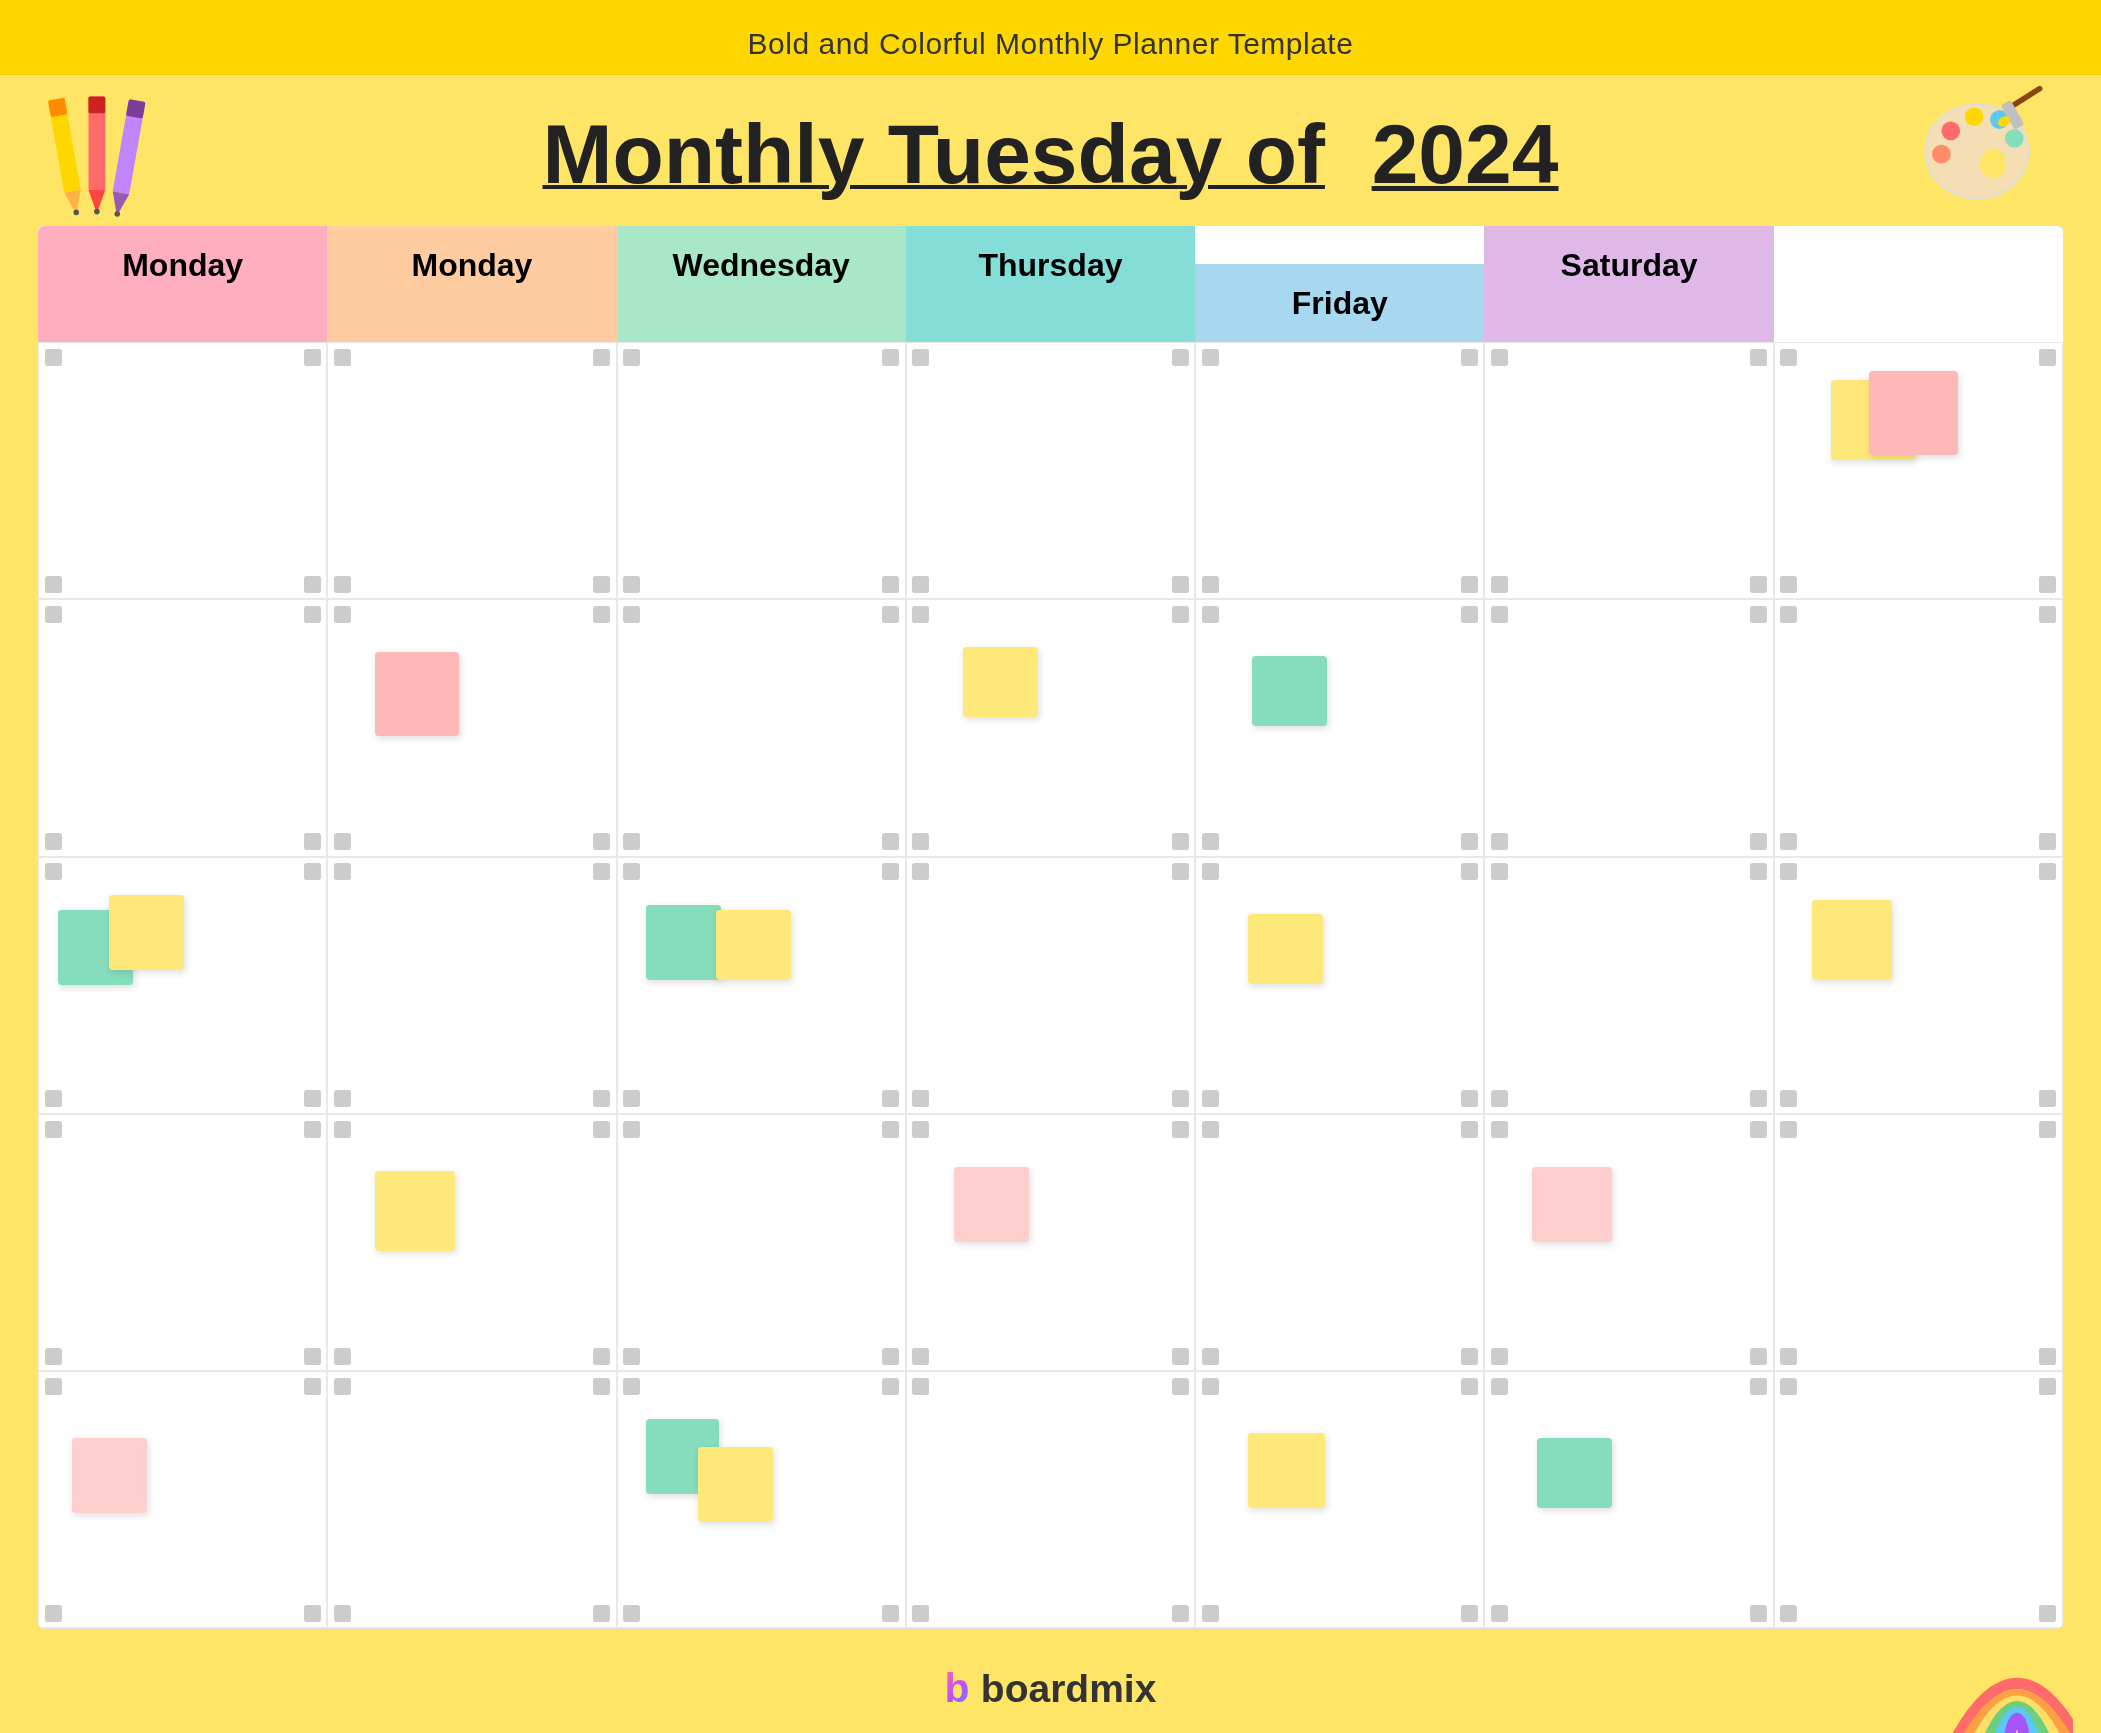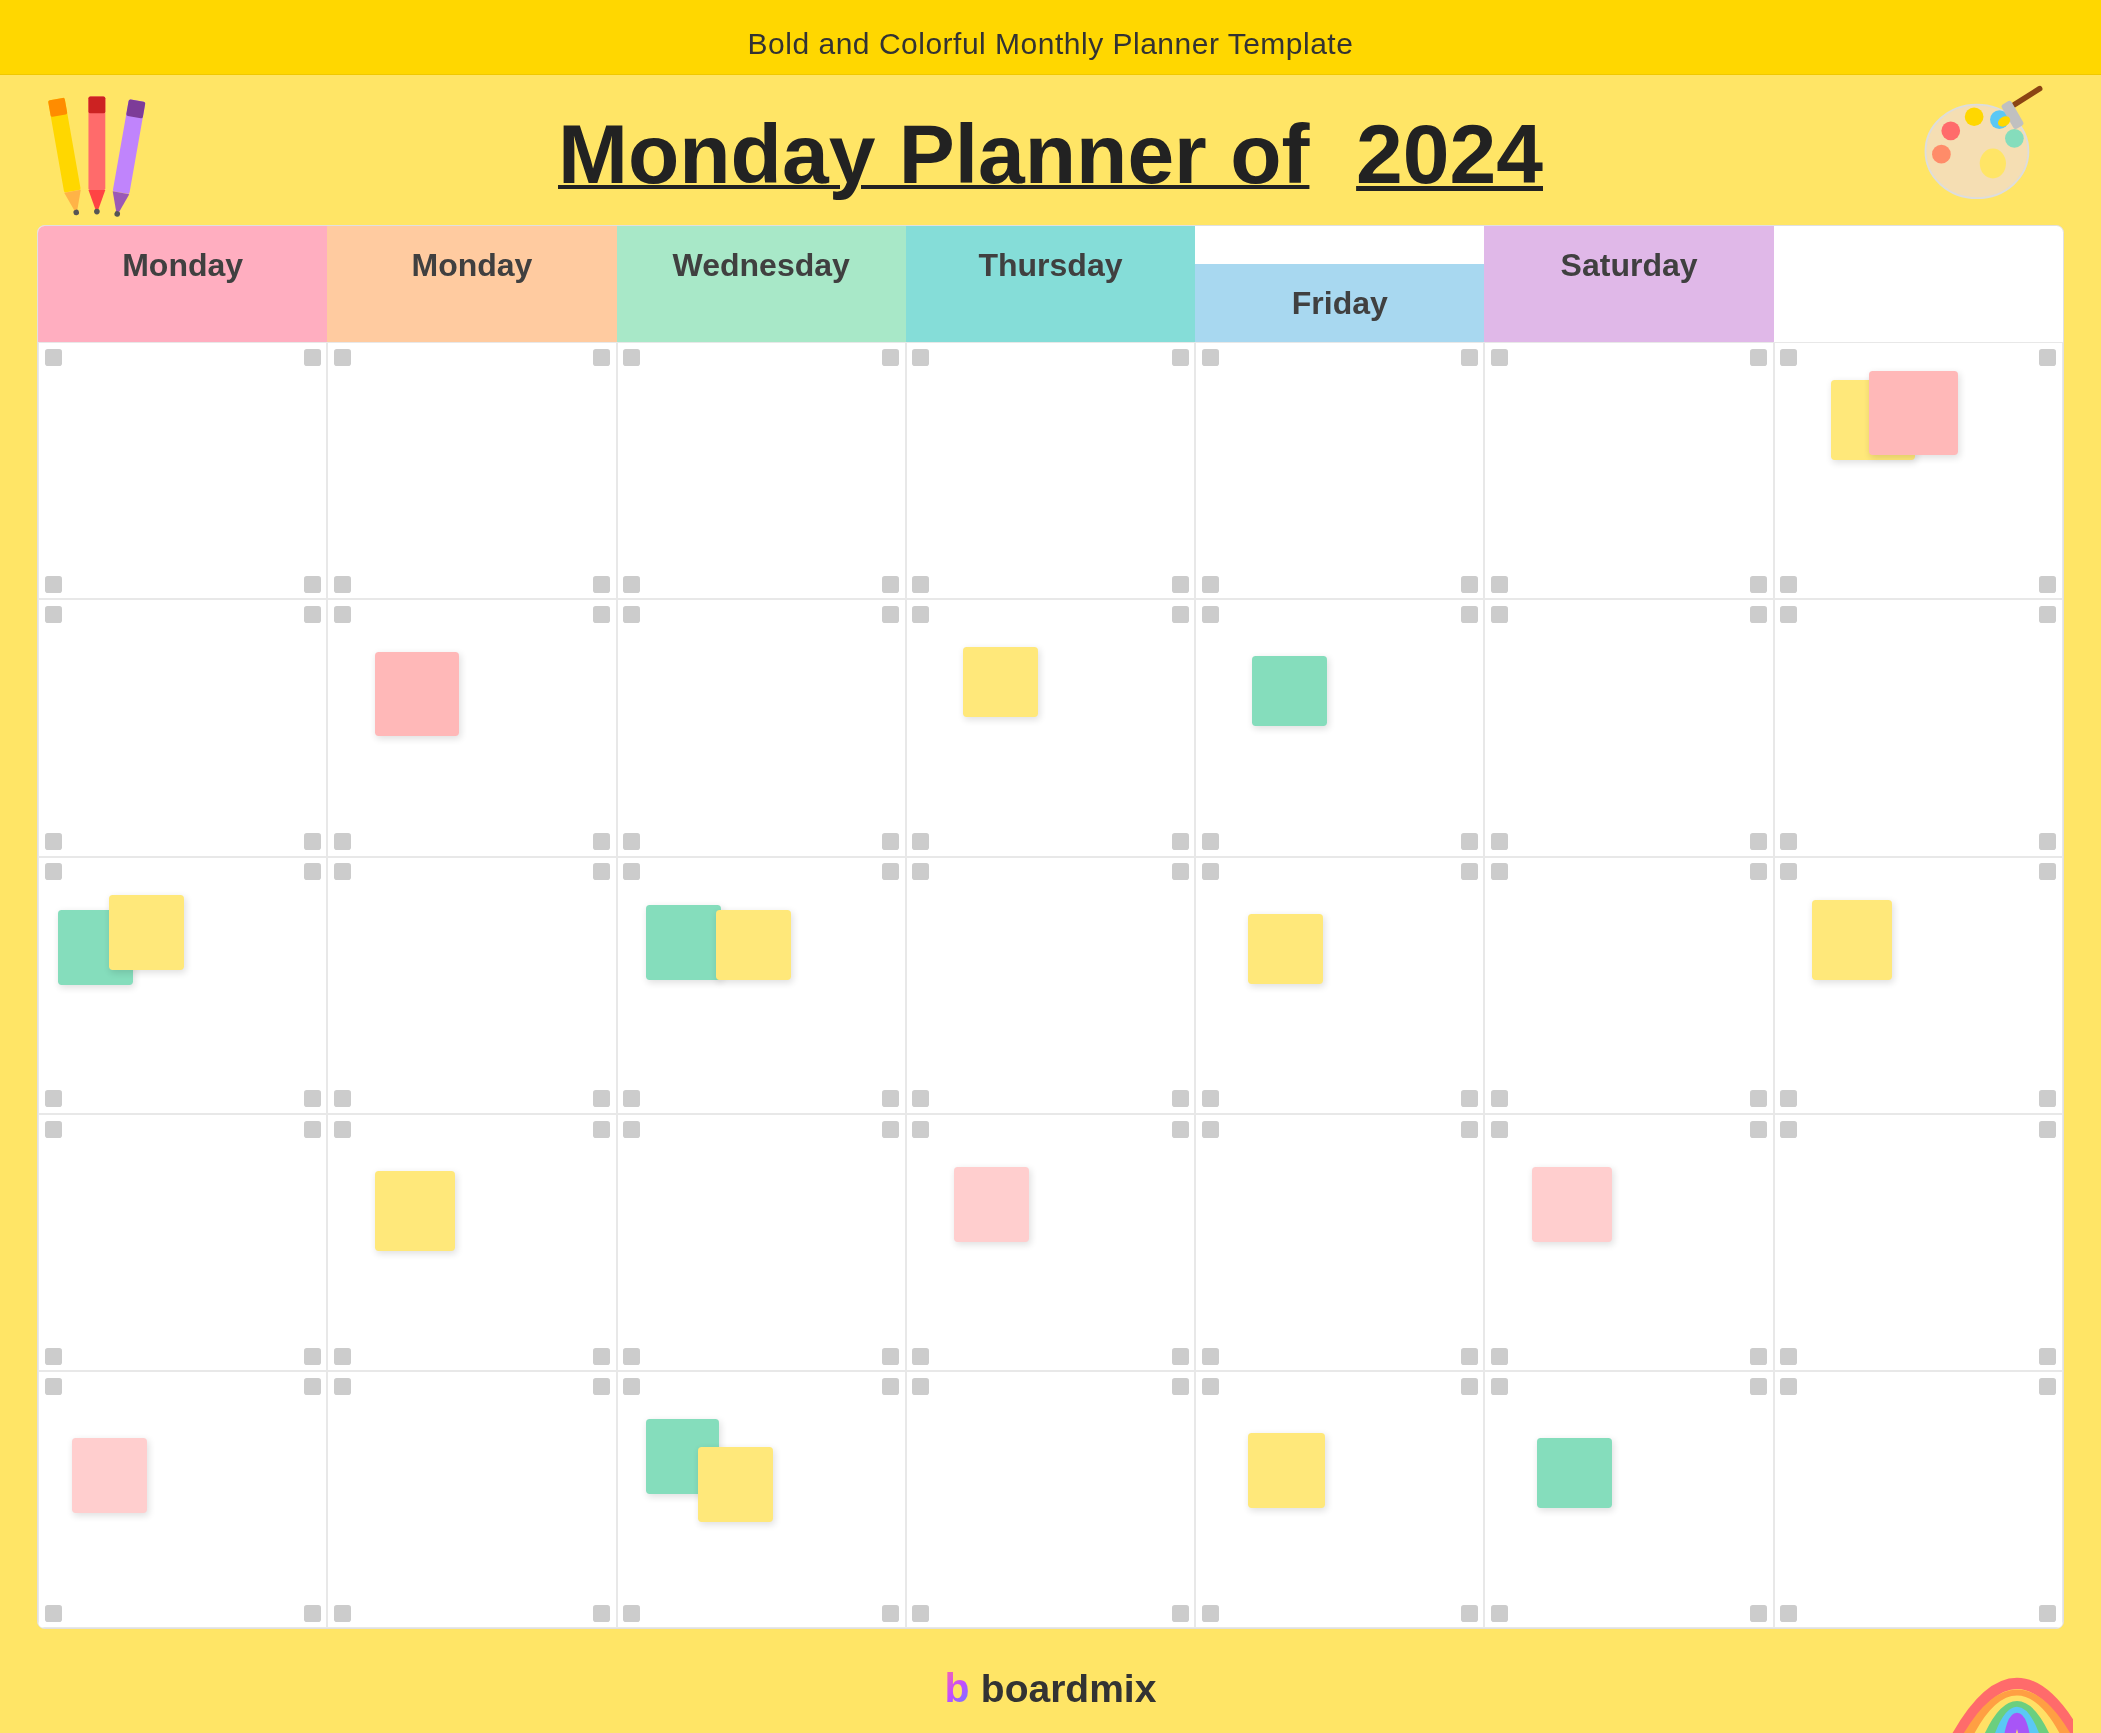--- a/index.html
+++ b/index.html
@@ -88,21 +88,21 @@
     .day-headers {
       display: grid;
       grid-template-columns: repeat(7, 1fr);
     }
 
     .day-header {
       padding: 20.6px 9.4px;
       text-align: center;
       font-size: 32px;
       font-weight: bold;
-      color: #404040;
+      color: #000000;
     }
 
     .day-header.monday    { background: #FFAEC0; }
     .day-header.tuesday   { background: #FFCBA0; }
     .day-header.wednesday { background: #A8E8C8; }
     .day-header.thursday  { background: #85DDD8; }
     .day-header.friday    { background: #A8D8F0; margin-top: 38px; }
     .day-header.saturday  { background: #C8C0F0; }
     .day-header.sunday    { background: #E0B8E8; }
 
@@ -215,21 +215,21 @@
       <g transform="rotate(10, 100, 70)">
         <rect x="88" y="12" width="18" height="100" fill="#C084FC" rx="2"></rect>
         <polygon points="88,112 106,112 97,137" fill="#9B59B6"></polygon>
         <rect x="88" y="12" width="18" height="18" fill="#7D3C98" rx="2"></rect>
         <circle cx="97" cy="135" r="3" fill="#555"></circle>
       </g>
     </svg>
   </div>
 
   <h1 class="header-title">
-    <span>Monday Planner of</span>&nbsp;&nbsp;<span style="text-decoration:underline; text-decoration-thickness:4.7px;">2024</span>
+    <span>Monthly Tuesday of</span>&nbsp;&nbsp;<span style="text-decoration:underline; text-decoration-thickness:4.7px;">2024</span>
   </h1>
 
   <div class="palette-icon">
     <svg width="141" height="131" viewBox="0 0 150 140">
 
       <ellipse cx="68" cy="72" rx="55" ry="50" fill="#F5DEB3" stroke="#ddd" stroke-width="2"></ellipse>
 
       <ellipse cx="85" cy="85" rx="14" ry="16" fill="#FFE566"></ellipse>
 
       <circle cx="40" cy="50" r="10" fill="#FF6B6B"></circle>

